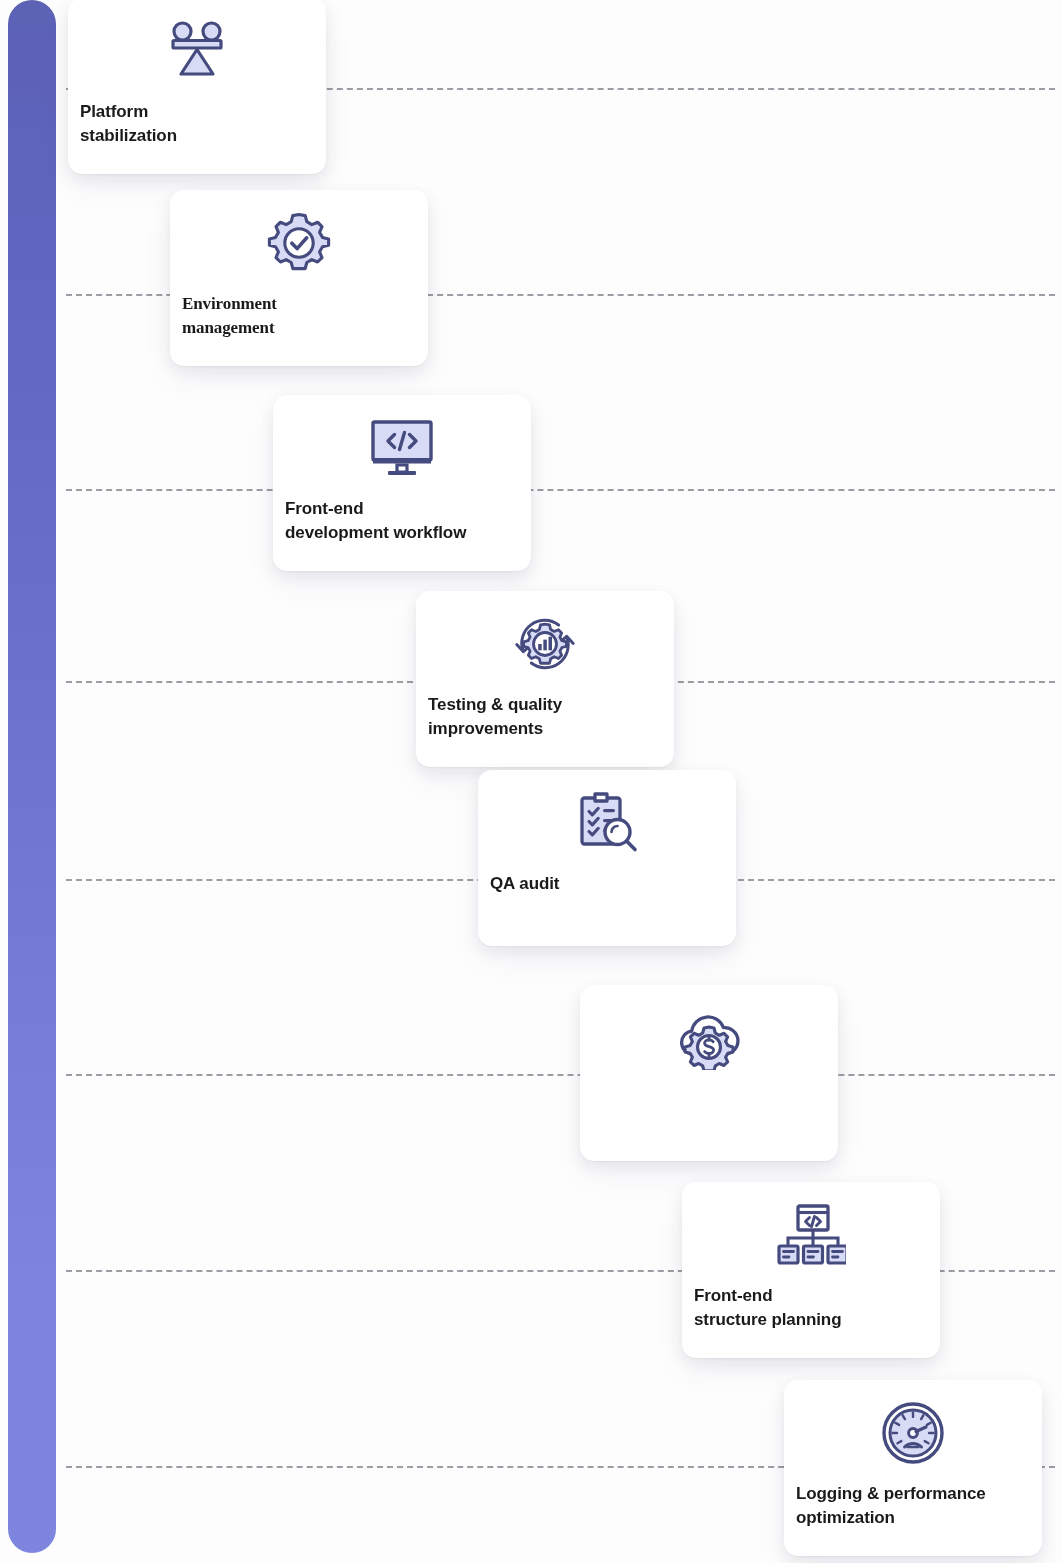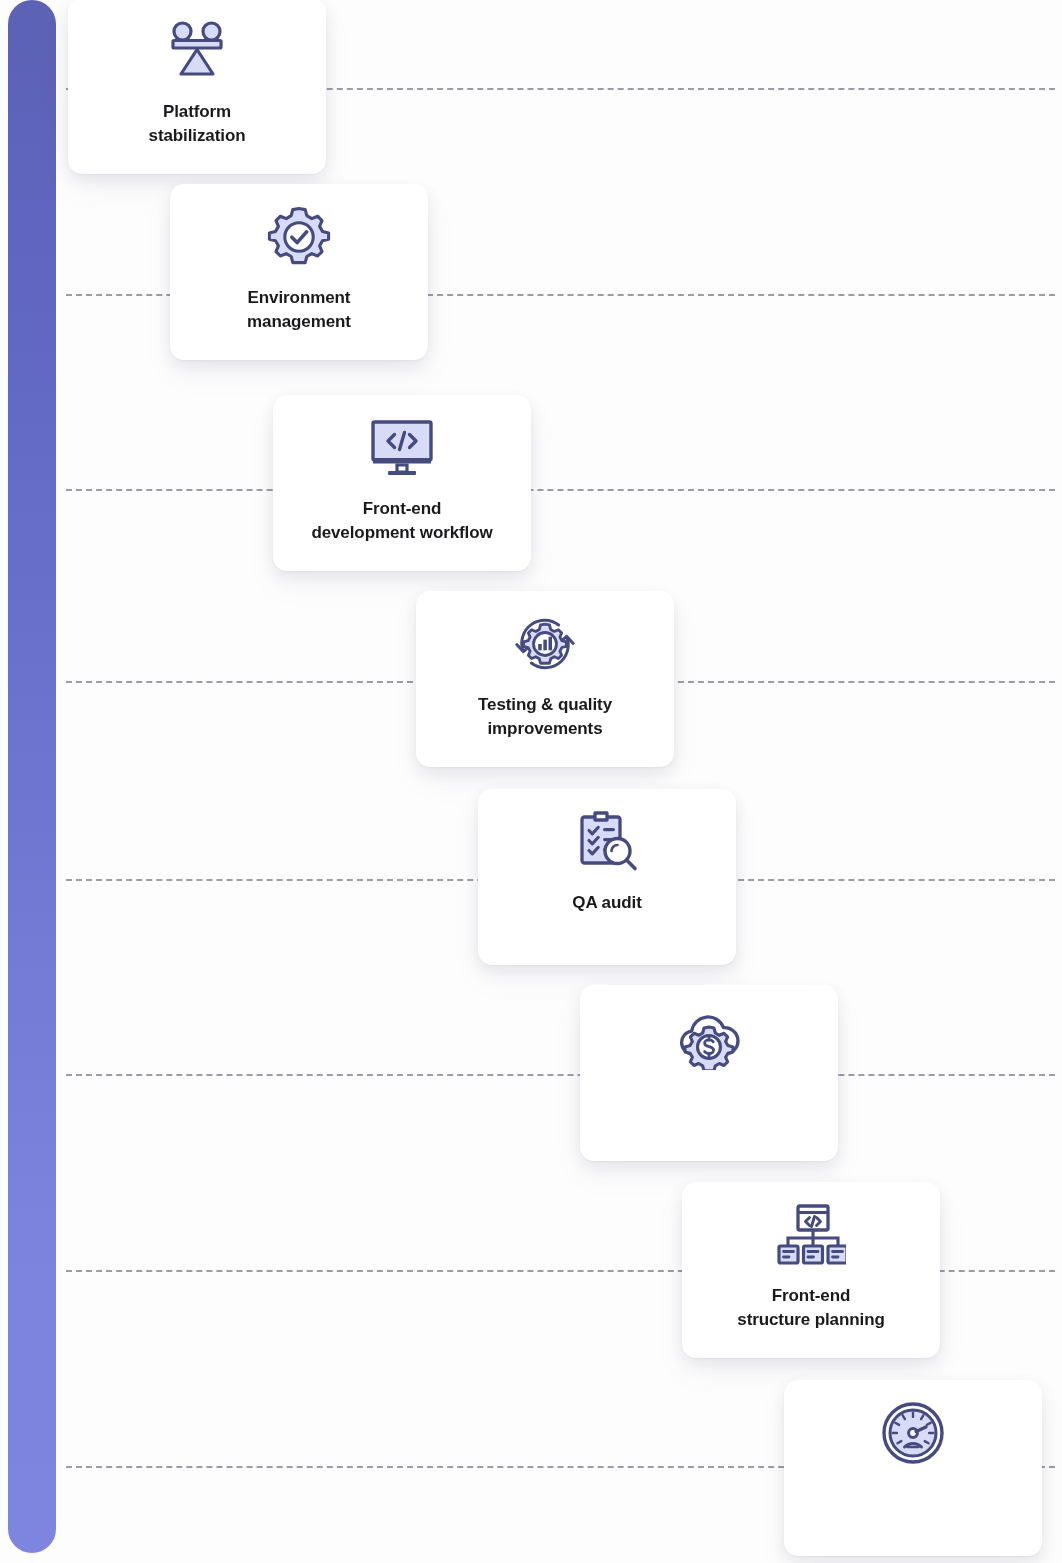--- a/index.html
+++ b/index.html
@@ -73,21 +73,21 @@
     display: flex;
     align-items: center;
     justify-content: center;
     flex: 0 0 auto;
   }
   .card-icon svg { display: block; }
 
   .card-label {
     margin-top: 13px;
     width: 234px;
-    text-align: center;
+    text-align: left;
     font-size: 17px;
     line-height: 23.5px;
     font-weight: bold;
     color: #191a1c;
     letter-spacing: -0.1px;
     white-space: pre-line;
   }
 </style>
 </head>
 <body>
@@ -113,21 +113,21 @@
     <svg width="66" height="66" viewBox="0 0 66 66" fill="none">
       <circle cx="18.5" cy="13.5" r="8.5" fill="#d8dbf5" stroke="#454b7e" stroke-width="3.2"></circle>
       <circle cx="47.5" cy="13.5" r="8.5" fill="#d8dbf5" stroke="#454b7e" stroke-width="3.2"></circle>
       <rect x="9" y="22.5" width="48" height="7.5" rx="1" fill="#d8dbf5" stroke="#454b7e" stroke-width="3.2"></rect>
       <path d="M33 31.5 L49 56 L17 56 Z" fill="#d8dbf5" stroke="#454b7e" stroke-width="3.2" stroke-linejoin="round"></path>
     </svg>
         </div>
         <div class="card-label">Platform
 stabilization</div>
       </div>
-      <div class="card" style="left: 170px; top: 184px;">
+      <div class="card" style="left: 170px; top: 190px; font-family: Liberation Serif, serif;">
         <div class="card-icon">
     <svg width="66" height="66" viewBox="0 0 66 66" fill="none">
       <path d="M33 4.5 l6.2 1.1 1.6 6.1 5 2.9 5.8-2.4 4.4 4.4 -2.4 5.8 2.9 5 6.1 1.6 0 6.2 -6.1 1.6 -2.9 5 2.4 5.8 -4.4 4.4 -5.8-2.4 -5 2.9 -1.6 6.1 -6.2 0 -6.2 0 -1.6-6.1 -5-2.9 -5.8 2.4 -4.4-4.4 2.4-5.8 -2.9-5 -6.1-1.6 0-6.2 6.1-1.6 2.9-5 -2.4-5.8 4.4-4.4 5.8 2.4 5-2.9 1.6-6.1 6.2-1.1Z" fill="#d8dbf5" stroke="#454b7e" stroke-width="3.1" stroke-linejoin="round"></path>
       <circle cx="33" cy="33" r="14.2" fill="#ffffff" stroke="#454b7e" stroke-width="3.1"></circle>
       <path d="M25.8 33.2 l5.3 5.4 9.6-10.8" stroke="#454b7e" stroke-width="3.6" stroke-linecap="round" stroke-linejoin="round" fill="none"></path>
     </svg>
         </div>
         <div class="card-label">Environment
 management</div>
       </div>
@@ -156,21 +156,21 @@
       <path d="M37 12.5 l4.6 0.9 1.2 4.6 3.7 2.1 4.3-1.8 3.3 3.3 -1.8 4.3 2.1 3.7 4.6 1.2 0 4.6 -4.6 1.2 -2.1 3.7 1.8 4.3 -3.3 3.3 -4.3-1.8 -3.7 2.1 -1.2 4.6 -4.6 0 -4.6 0 -1.2-4.6 -3.7-2.1 -4.3 1.8 -3.3-3.3 1.8-4.3 -2.1-3.7 -4.6-1.2 0-4.6 4.6-1.2 2.1-3.7 -1.8-4.3 3.3-3.3 4.3 1.8 3.7-2.1 1.2-4.6 4.6-0.9Z" fill="#d8dbf5" stroke="#454b7e" stroke-width="2.9" stroke-linejoin="round"></path>
       <circle cx="37" cy="33" r="11.8" fill="#ffffff" stroke="#454b7e" stroke-width="2.9"></circle>
       <rect x="30" y="33" width="3.6" height="6.5" fill="#454b7e"></rect>
       <rect x="35.3" y="28.5" width="3.6" height="11" fill="#454b7e"></rect>
       <rect x="40.6" y="25.5" width="3.6" height="14" fill="#454b7e"></rect>
     </svg>
         </div>
         <div class="card-label">Testing &amp; quality
 improvements</div>
       </div>
-      <div class="card" style="left: 478px; top: 789px;">
+      <div class="card" style="left: 478px; top: 770px;">
         <div class="card-icon">
     <svg width="68" height="66" viewBox="0 0 68 66" fill="none">
       <rect x="9" y="8" width="38" height="46" rx="2.5" fill="#d8dbf5" stroke="#454b7e" stroke-width="3.3"></rect>
       <path d="M22 4 h12 v7 h-12Z" fill="#ffffff" stroke="#454b7e" stroke-width="3.3" stroke-linejoin="round"></path>
       <path d="M16 21.5 l3.3 3.4 6-6.6" stroke="#454b7e" stroke-width="3.1" fill="none" stroke-linecap="round" stroke-linejoin="round"></path>
       <path d="M16 31.5 l3.3 3.4 6-6.6" stroke="#454b7e" stroke-width="3.1" fill="none" stroke-linecap="round" stroke-linejoin="round"></path>
       <path d="M16 41.5 l3.3 3.4 6-6.6" stroke="#454b7e" stroke-width="3.1" fill="none" stroke-linecap="round" stroke-linejoin="round"></path>
       <rect x="30" y="19" width="12" height="3.2" rx="1.6" fill="#454b7e"></rect>
       <rect x="30" y="29" width="12" height="3.2" rx="1.6" fill="#454b7e"></rect>
       <rect x="30" y="39" width="7" height="3.2" rx="1.6" fill="#454b7e"></rect>
@@ -227,16 +227,18 @@
         <path d="M12.5 33 h4.4"></path>
         <path d="M17.5 43.3 l3.8-2.2"></path>
         <path d="M48.5 43.3 l-3.8-2.2"></path>
       </g>
       <circle cx="33" cy="33" r="4.4" fill="#ffffff" stroke="#454b7e" stroke-width="3"></circle>
       <path d="M36 31.5 L46 27" stroke="#454b7e" stroke-width="3.2" stroke-linecap="round"></path>
       <path d="M24.5 47 a12 12 0 0 1 17 0" stroke="#454b7e" stroke-width="3" fill="none" stroke-linecap="round"></path>
       <path d="M27.5 47 h11" stroke="#454b7e" stroke-width="2.6" stroke-linecap="round"></path>
     </svg>
         </div>
+        <div class="card-label">Logging &amp; performance
+optimization</div>
       </div>
     </div>
 
 </div>
 
 </body></html>

